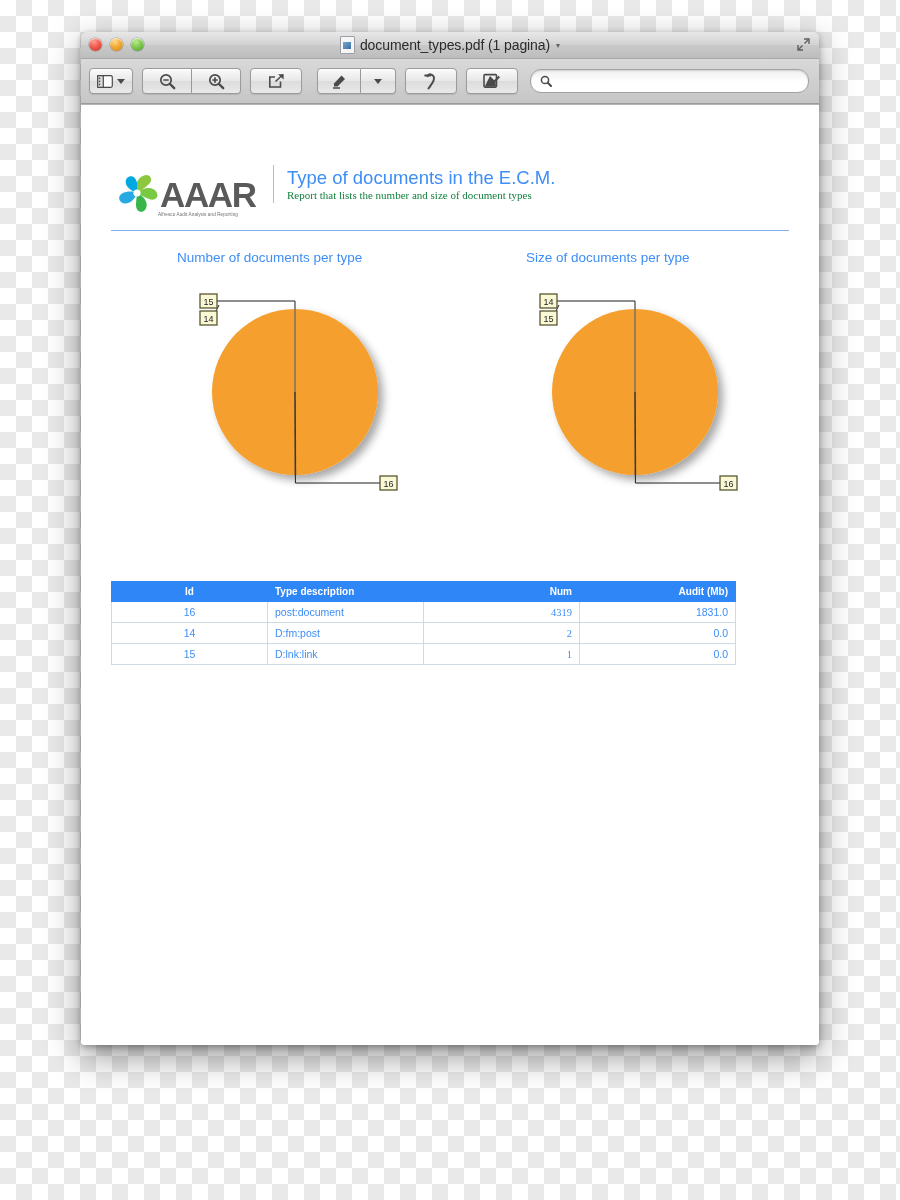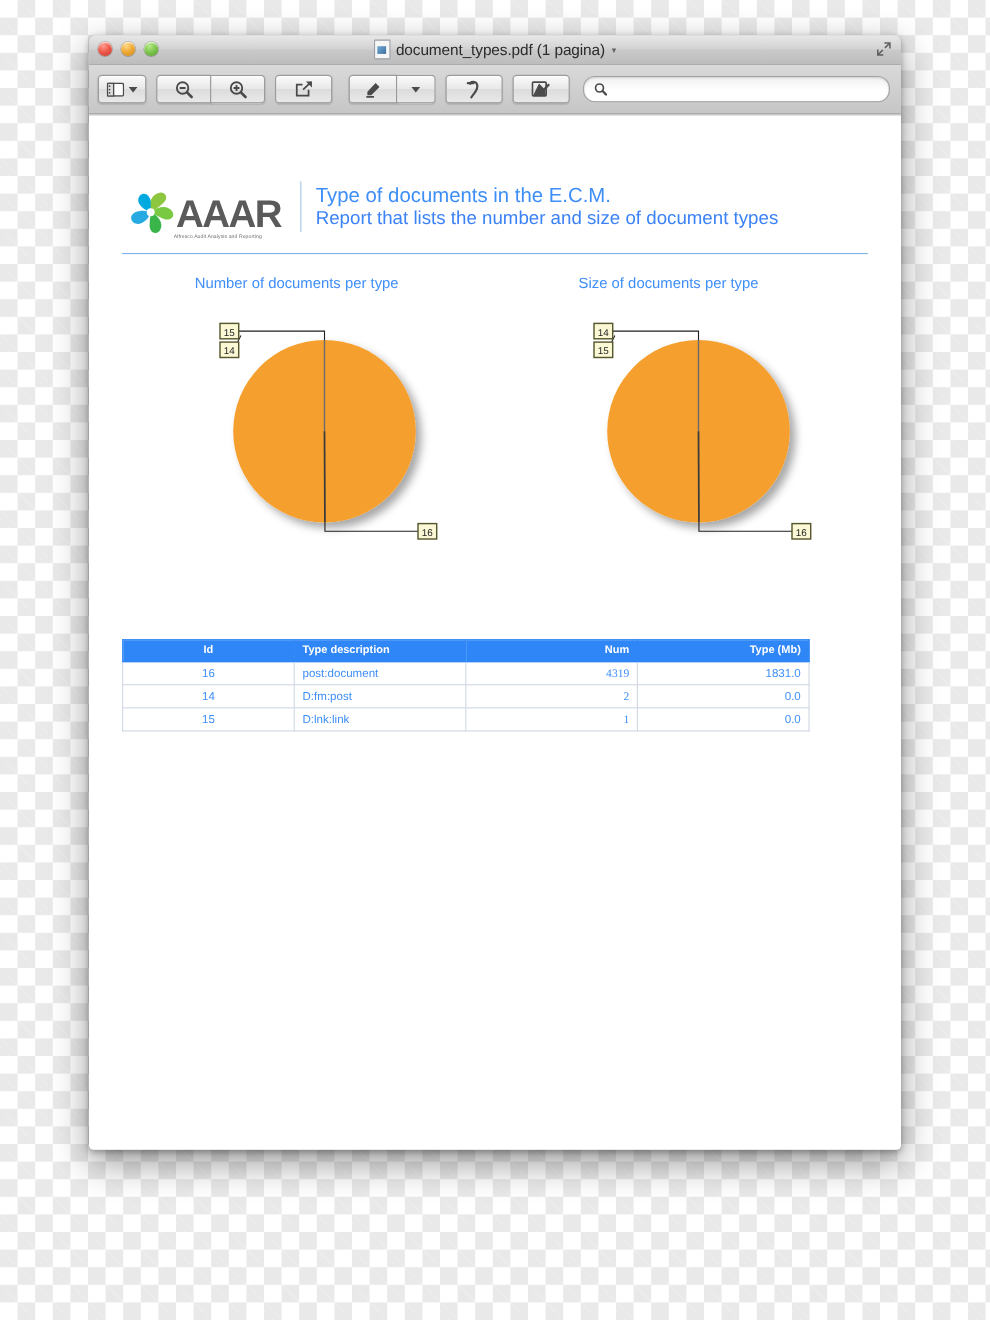--- a/index.html
+++ b/index.html
@@ -141,21 +141,21 @@
   .logo-sub {
     font-size: 4.6px; color: #6e6e6e; letter-spacing: 0.1px;
     text-align: center; margin-top: -7px; margin-left: 16px;
     font-family: "Liberation Sans", sans-serif;
   }
   .title-block {
     border-left: 1px solid #9fc4e8;
     padding-left: 13px; margin-left: 4px; padding-top: 2px;
   }
   .rpt-title { font-size: 18.5px; color: #3e8ef7; line-height: 1.16; }
-  .rpt-sub   { font-size: 17px; color: #3b82f6; line-height: 1.35; }
+  .rpt-sub   { font-size: 11px; color: #15803d; line-height: 1.35; font-family: Liberation Serif, serif; }
   .hrule { height: 1px; background: #7fb3ea; margin-top: 13px; }
 
   
   .chart-titles {
     display: flex; margin-top: 19px; padding-left: 66px;
     font-size: 13.5px; color: #3e8ef7;
   }
   .chart-titles > div:first-child { width: 349px; }
 
   
@@ -395,21 +395,21 @@
           </svg>
         </div>
       </div>
 
       <table class="data-table">
         <thead>
           <tr>
             <th class="id">Id</th>
             <th>Type description</th>
             <th class="num">Num</th>
-            <th class="size">Type (Mb)</th>
+            <th class="size">Audit (Mb)</th>
           </tr>
         </thead>
         <tbody>
           <tr>
             <td class="id">16</td>
             <td>post:document</td>
             <td class="num">4319</td>
             <td class="size">1831.0</td>
           </tr>
           <tr>

